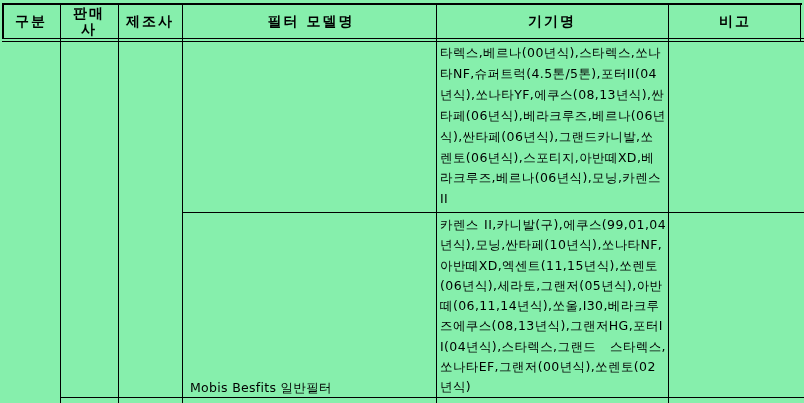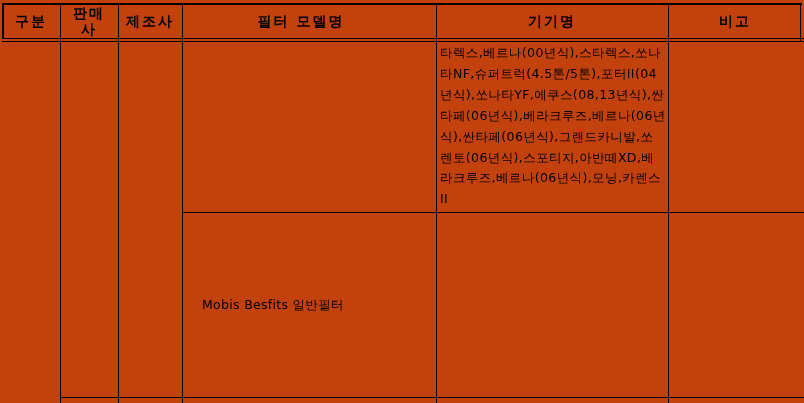--- a/index.html
+++ b/index.html
@@ -1,17 +1,17 @@
 <!DOCTYPE html>
 <html><head>
 <meta charset="utf-8">
 <style>
   html,body{margin:0;padding:0;background:#fff;}
   .screen{
-    position:relative;width:804px;height:403px;background:#c2410c;overflow:hidden;
+    position:relative;width:804px;height:403px;background:#86efac;overflow:hidden;
     font-family:"DejaVu Sans",sans-serif;color:#000;
   }
   
   .hl{position:absolute;height:1px;background:#000;}
   .vl{position:absolute;width:1px;background:#000;}
   .top-border{left:2px;top:3px;width:800px;height:2px;}
   .dbl{left:2px;width:802px;height:4px;border-top:1px solid #000;border-bottom:1px solid #000;background:transparent;position:absolute;top:38px;box-sizing:border-box;}
   .v-left{left:2px;top:3px;height:36px;width:2px;}
   .v-c1{left:60px;top:3px;height:400px;}
   .v-c2{left:118px;top:3px;height:400px;}
@@ -23,31 +23,31 @@
   .row-divider-2{left:60px;top:397px;width:744px;}
   
   .hcell{
     position:absolute;top:3px;height:36px;display:flex;align-items:center;justify-content:center;
     font-size:14px;font-weight:bold;letter-spacing:2px;text-align:center;line-height:16px;
   }
   .hc-gubun{left:2px;width:58px;}
   .hc-panmae{left:60px;width:58px;}
   .hc-panmae span{display:inline-block;width:36px;text-align:center;}
   .hc-jejosa{left:118px;width:64px;justify-content:center;}
-  .hc-filter{left:174px;width:254px;}
+  .hc-filter{left:184px;width:254px;}
   .hc-device{left:436px;width:232px;}
   .hc-bigo{left:668px;width:134px;}
   
   .bodycell{position:absolute;font-size:12.5px;letter-spacing:0.4px;}
   .devices{
     left:440px;width:226px;text-align:justify;word-break:break-all;
   }
   .devices-a{top:43px;line-height:20.9px;height:196px;}
   .devices-b{top:215px;line-height:20.3px;height:182px;}
-  .filter-model-b{left:202px;top:214px;height:183px;width:244px;display:flex;align-items:center;letter-spacing:0.3px;}
+  .filter-model-b{left:190px;top:214px;height:183px;width:244px;display:flex;align-items:flex-end;letter-spacing:0.3px;}
   .empty-cell{position:absolute;}
   .ec-gubun{left:3px;top:42px;width:56px;height:355px;}
   .ec-panmae{left:61px;top:42px;width:56px;height:355px;}
   .ec-jejosa{left:119px;top:42px;width:62px;height:355px;}
   .ec-filter-a{left:183px;top:42px;width:252px;height:169px;}
   .ec-bigo-a{left:669px;top:42px;width:133px;height:169px;}
   .ec-bigo-b{left:669px;top:213px;width:133px;height:183px;}
 </style>
 </head>
 <body>
@@ -90,14 +90,15 @@
   <div class="empty-cell ec-jejosa"></div>
   <div class="empty-cell ec-filter-a"></div>
   <div class="empty-cell ec-bigo-a"></div>
   <div class="empty-cell ec-bigo-b"></div>
 
   <div class="bodycell devices devices-a">타렉스,베르나(00년식),스타렉스,쏘나타NF,슈퍼트럭(4.5톤/5톤),포터II(04년식),쏘나타YF,에쿠스(08,13년식),싼타페(06년식),베라크루즈,베르나(06년식),싼타페(06년식),그랜드카니발,쏘렌토(06년식),스포티지,아반떼XD,베라크루즈,베르나(06년식),모닝,카렌스 II</div>
 
   <div class="bodycell filter-model-b">
     <span>Mobis Besfits 일반필터</span>
   </div>
+  <div class="bodycell devices devices-b">카렌스 II,카니발(구),에쿠스(99,01,04년식),모닝,싼타페(10년식),쏘나타NF,아반떼XD,엑센트(11,15년식),쏘렌토(06년식),세라토,그랜저(05년식),아반떼(06,11,14년식),쏘울,I30,베라크루즈에쿠스(08,13년식),그랜저HG,포터II(04년식),스타렉스,그랜드 스타렉스,쏘나타EF,그랜저(00년식),쏘렌토(02년식)</div>
 
 </div>
 
 </body></html>

